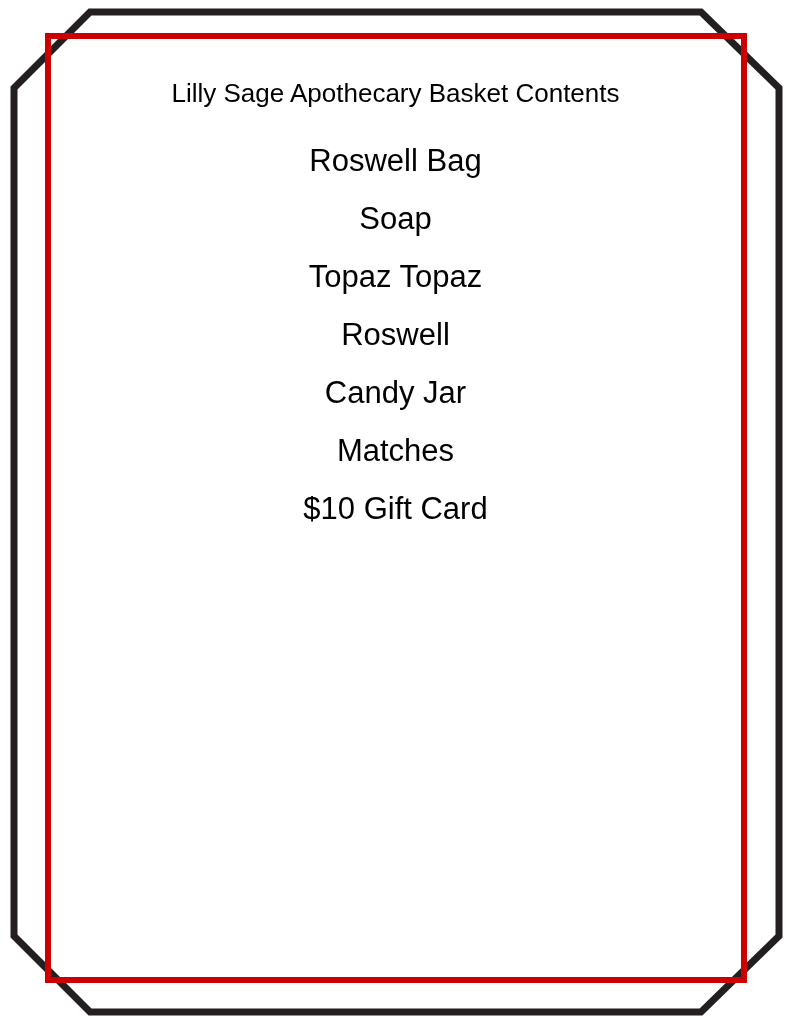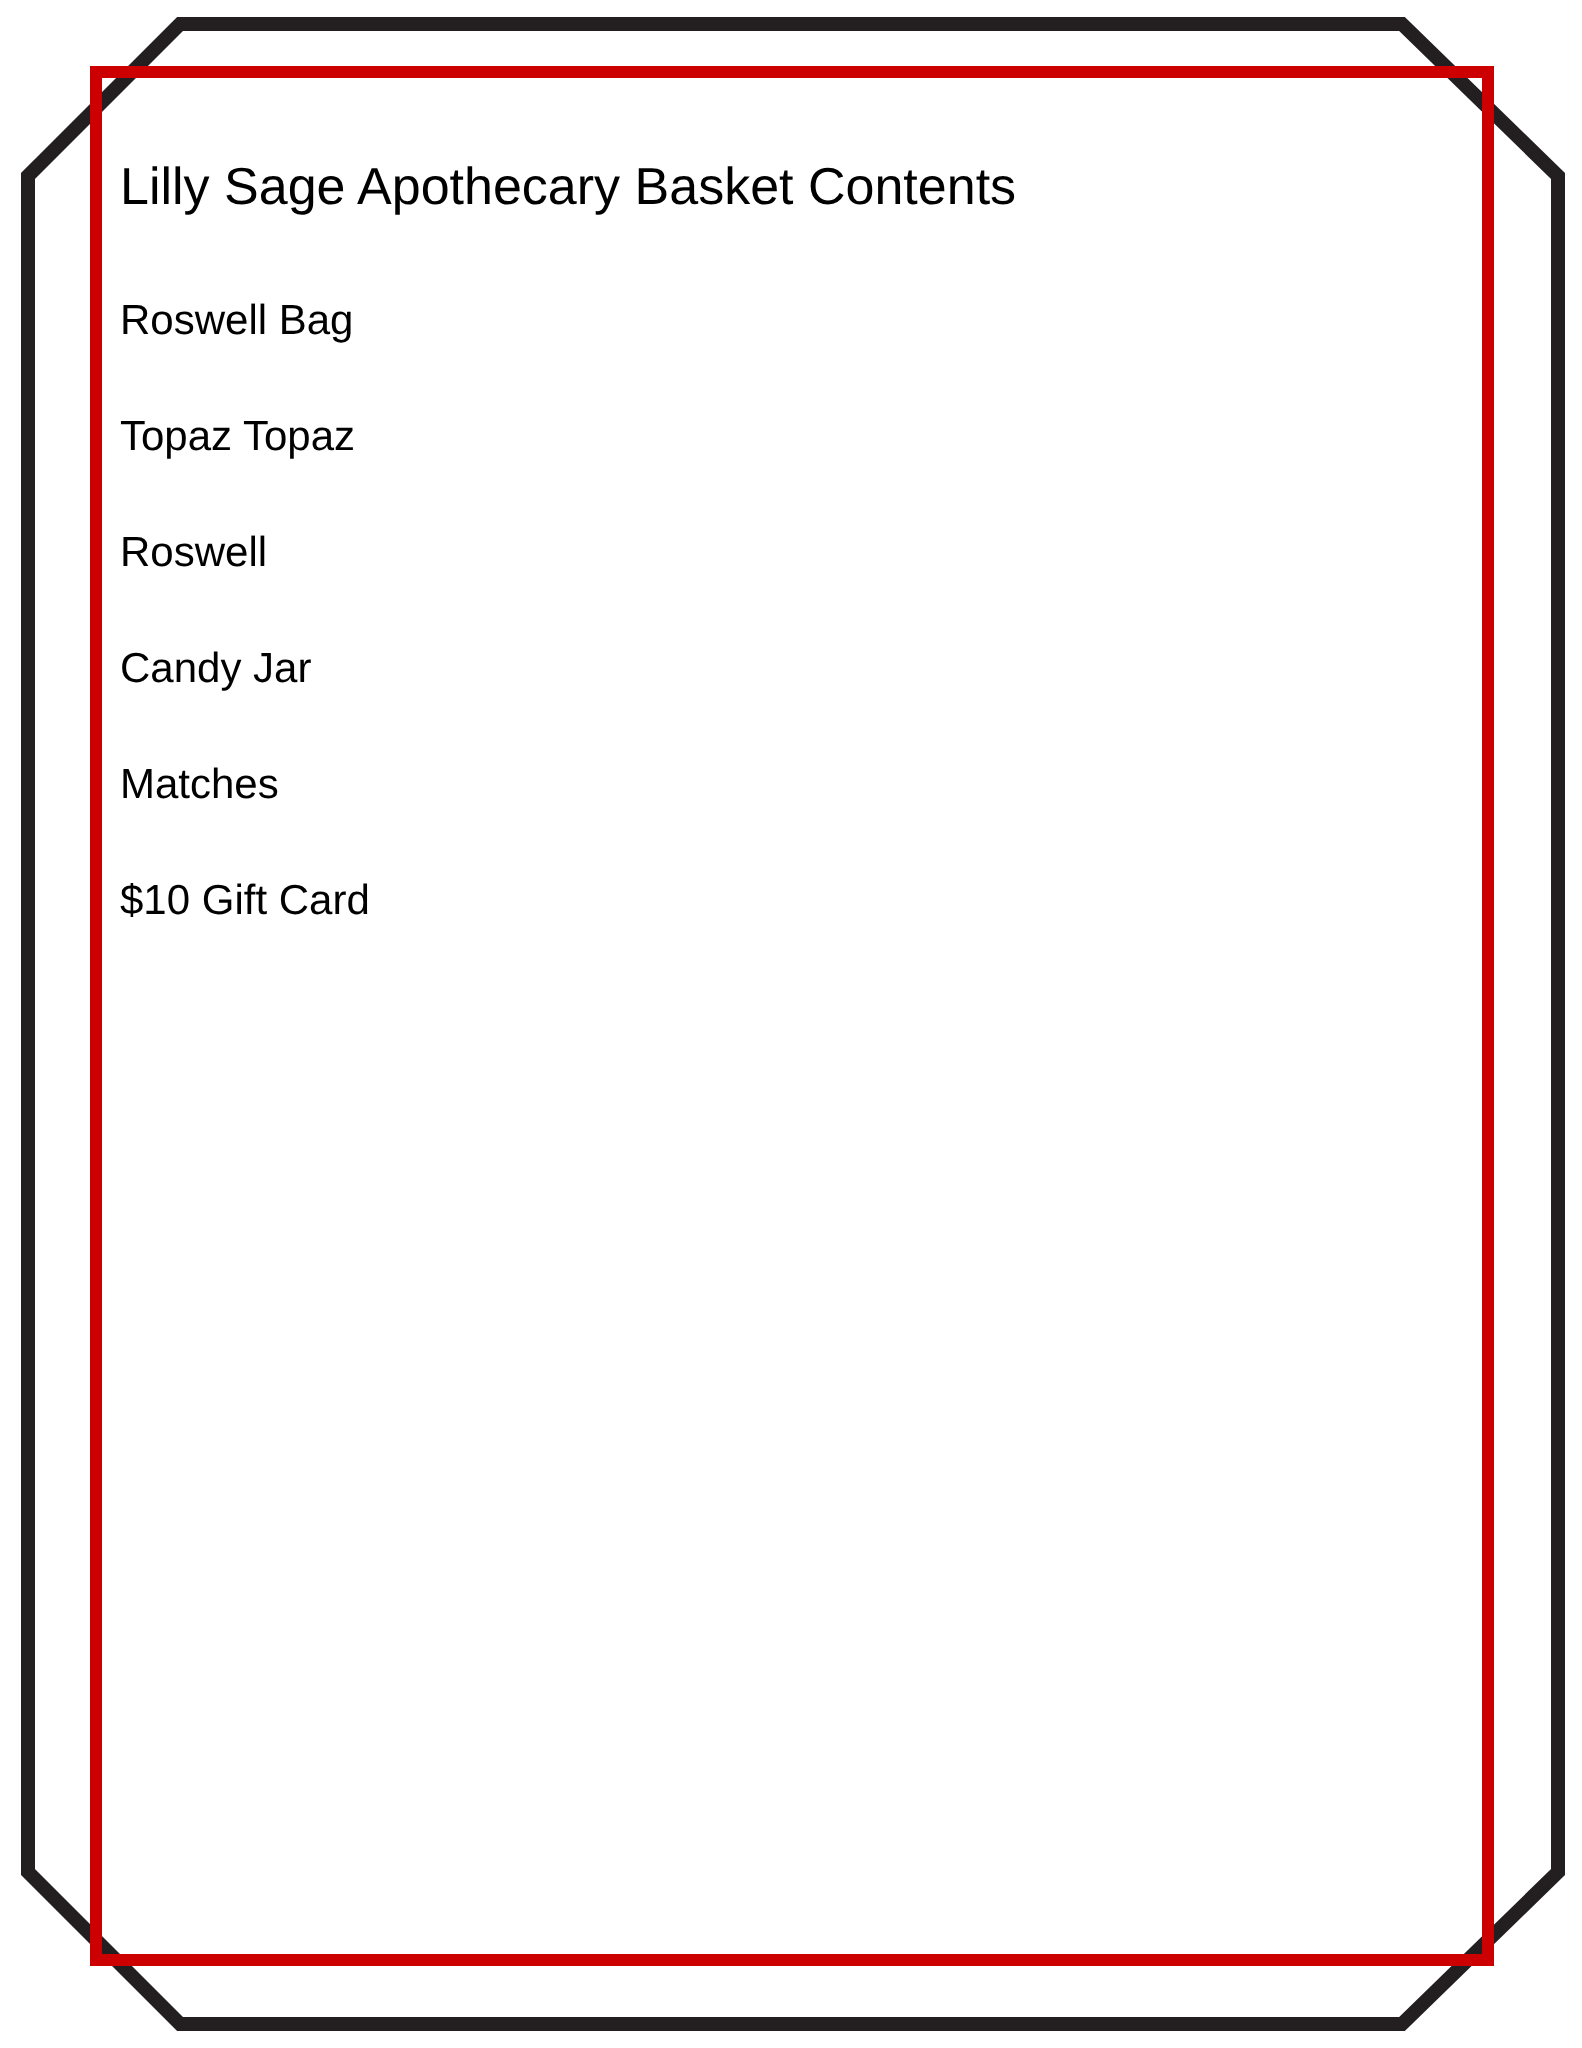--- a/index.html
+++ b/index.html
@@ -30,38 +30,39 @@
     width: 791px;
     height: 1024px;
   }
 
   
   #content {
     position: absolute;
     left: 60px;
     top: 80px;
     width: 671px;
+    text-align: center;
   }
 
   .doc-title {
     font-size: 26px;
     line-height: 1.0;
     font-weight: 400;
     margin: 0 0 26px 0;
     letter-spacing: 0px;
   }
 
   .item-list {
     list-style: none;
     margin: 0;
     padding: 0;
   }
 
   .item-list li {
-    font-size: 21px;
+    font-size: 31px;
     line-height: 58px;
     font-weight: 400;
   }
 </style>
 </head>
 <body>
 
 <div id="page">
 
   <svg id="frame-svg" viewBox="0 0 791 1024" xmlns="http://www.w3.org/2000/svg">
@@ -69,20 +70,21 @@
     <polygon points="90,12 701,12 779,88 779,936 701,1012 90,1012 14,936 14,88" fill="none" stroke="#231f20" stroke-width="7"></polygon>
 
     <rect x="48" y="36" width="696" height="944" fill="none" stroke="#cc0000" stroke-width="6"></rect>
   </svg>
 
   <div id="content">
     <h1 class="doc-title">Lilly Sage Apothecary Basket Contents</h1>
 
     <ul class="item-list">
       <li>Roswell Bag</li>
+      <li>Soap</li>
       <li>Topaz Topaz</li>
       <li>Roswell</li>
       <li>Candy Jar</li>
       <li>Matches</li>
       <li>$10 Gift Card</li>
     </ul>
   </div>
 
 </div>
 

